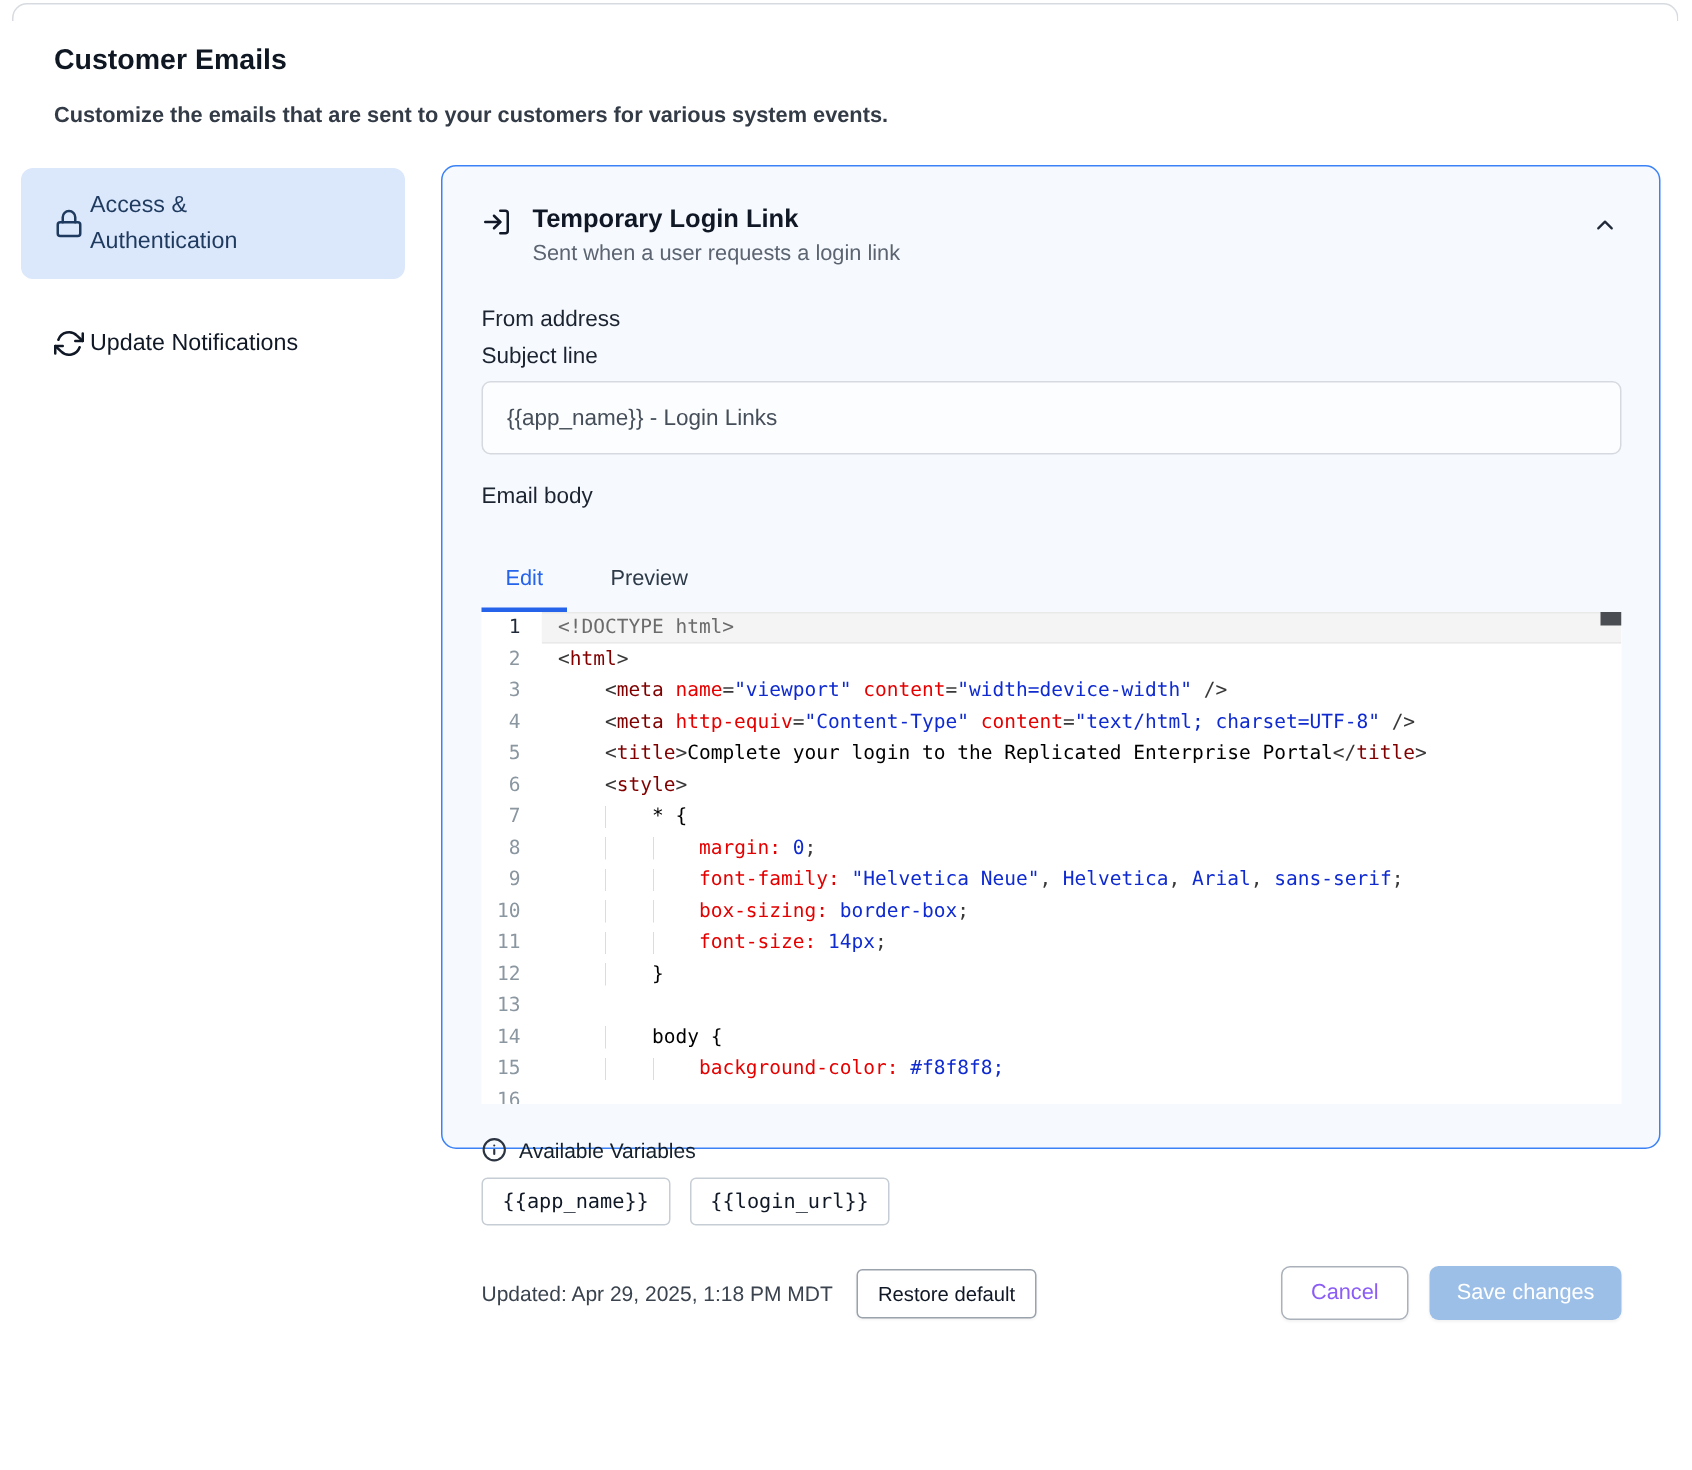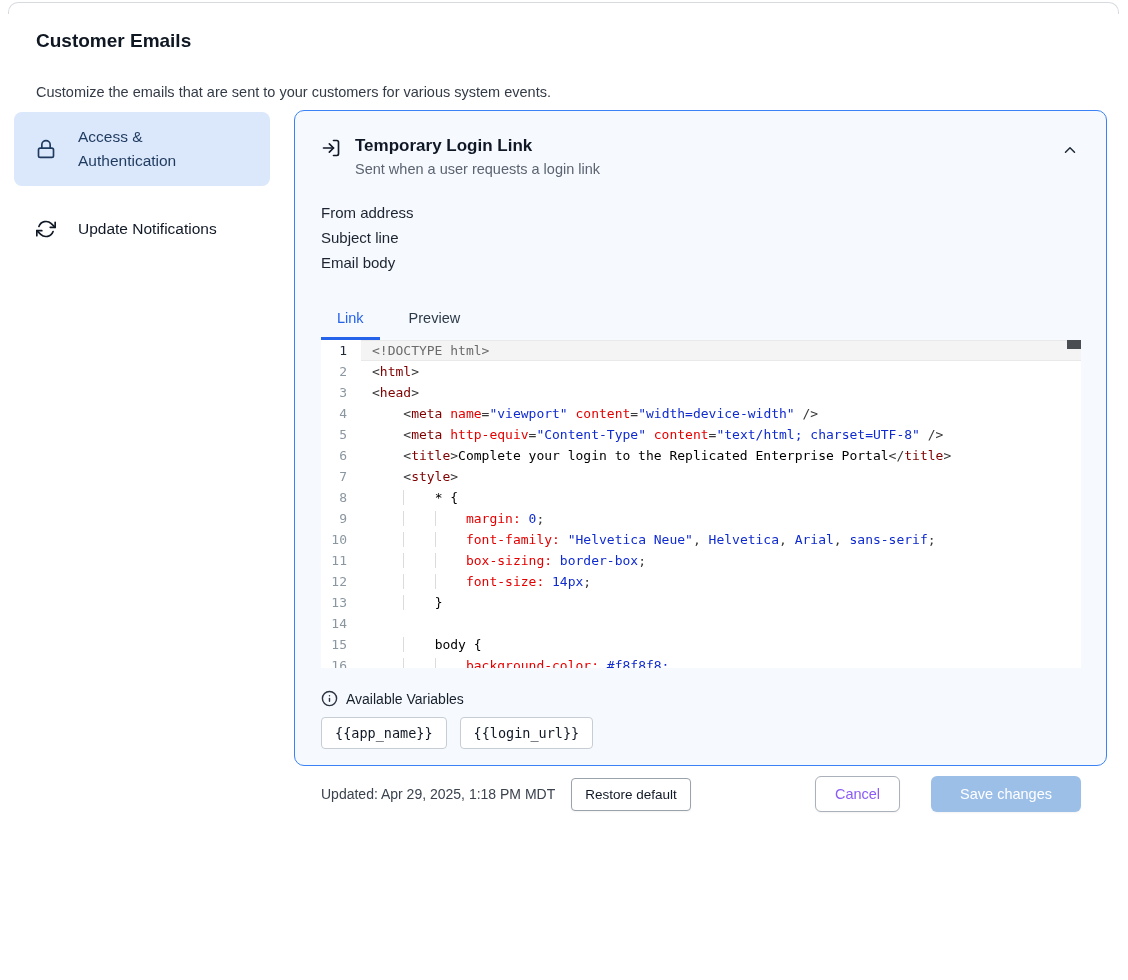--- a/index.html
+++ b/index.html
@@ -2,25 +2,25 @@
 <html><head>
 <meta charset="utf-8">
 <style>
   * { margin:0; padding:0; box-sizing:border-box; }
   html,body { width:1128px; height:980px; background:#ffffff; font-family:"Liberation Sans", sans-serif; position:relative; overflow:hidden; }
 
   .top-edge { position:absolute; top:2px; left:8px; width:1111px; height:12px;
     border:1px solid #d7dbe0; border-bottom:none; border-radius:10px 10px 0 0; }
 
   .page-title { position:absolute; left:36px; top:30px; font-size:19px; font-weight:700; color:#0f1722; }
-  .page-subtitle { position:absolute; left:36px; top:84px; font-size:14.5px; color:#333b46; }
+  .page-subtitle { position:absolute; left:36px; top:69px; font-size:14.5px; color:#333b46;font-weight:bold; }
 
   
   .sidebar { position:absolute; left:14px; top:112px; width:256px; }
-  .side-item { display:flex; align-items:center; gap:22px; padding-left:22px; border-radius:8px; cursor:pointer; }
+  .side-item { display:flex; align-items:center; gap:4px; padding-left:22px; border-radius:8px; cursor:pointer; }
   .side-item.active { background:#dbe7fa; height:74px; color:#1e3a5f; }
   .side-item.plain { height:60px; margin-top:13px; color:#101826; }
   .side-item .lbl { font-size:15.5px; line-height:1.55; }
   .side-item.active .lbl { width:150px; }
   .side-item.plain .lbl { white-space:nowrap; }
   .side-icon { flex:none; display:flex; }
 
   
   .panel { position:absolute; left:294px; top:110px; width:813px; height:656px;
     background:#f6f9fe; border:1.5px solid #3b82f6; border-radius:10px;
@@ -70,21 +70,21 @@
   .chips { display:flex; gap:13px; margin-bottom:27px; }
   .chip { font-family:"DejaVu Sans Mono",monospace; font-size:13.5px; background:#fff;
     border:1px solid #c6cdd4; border-radius:4px; padding:7px 13px; color:#101826; cursor:pointer; }
 
   
   .pfooter { display:flex; align-items:center; }
   .updated { font-size:14px; color:#3a434e; }
   .btn { font-family:"Liberation Sans",sans-serif; cursor:pointer; box-shadow:0 1px 2px rgba(0,0,0,0.05); }
   .btn-restore { margin-left:16px; font-size:13.5px; padding:8px 13px; border:1px solid #9aa2ab; border-radius:4px; background:#fff; color:#101826; }
   .btn-cancel { margin-left:auto; font-size:14.5px; padding:9px 19px; border:1px solid #aab1ba; border-radius:6px; background:#fff; color:#8b5cf6; }
-  .btn-save { margin-left:31px; font-size:14.5px; padding:10px 29px; border:none; border-radius:6px; background:#9cbfe8; color:#fff; }
+  .btn-save { margin-left:14px; font-size:14.5px; padding:10px 18px; border:none; border-radius:6px; background:#9cbfe8; color:#fff; }
 
   svg { display:block; }
 </style>
 </head>
 <body>
 
 <div class="top-edge"></div>
 
 <div class="page-title">Customer Emails</div>
 <div class="page-subtitle">Customize the emails that are sent to your customers for various system events.</div>
@@ -130,25 +130,26 @@
         <svg width="18" height="18" viewBox="0 0 24 24" fill="none" stroke="#1f2937" stroke-width="2" stroke-linecap="round" stroke-linejoin="round">
             <polyline points="18 15 12 9 6 15"></polyline>
           </svg>
       </span>
     </button>
   </div>
 
   <div class="field-label">From address</div>
 
   <div class="field-label">Subject line</div>
+  <input class="input mb2" type="text" value="{{app_name}} - Login Links" style="">
 
   <div class="field-label body">Email body</div>
 
   <div class="tabs">
-    <button class="tab active">Link</button>
+    <button class="tab active">Edit</button>
     <button class="tab">Preview</button>
   </div>
 
   <div class="editor">
     <div class="gutter">
         <div class="ln act">1</div>
         <div class="ln">2</div>
         <div class="ln">3</div>
         <div class="ln">4</div>
         <div class="ln">5</div>
@@ -160,21 +161,20 @@
         <div class="ln">11</div>
         <div class="ln">12</div>
         <div class="ln">13</div>
         <div class="ln">14</div>
         <div class="ln">15</div>
         <div class="ln">16</div>
       </div>
     <div class="codecol">
         <div class="cl cur"><span class="t-meta">&lt;!DOCTYPE html&gt;</span></div>
         <div class="cl"><span class="t-delim">&lt;</span><span class="t-tag">html</span><span class="t-delim">&gt;</span></div>
-        <div class="cl"><span class="t-delim">&lt;</span><span class="t-tag">head</span><span class="t-delim">&gt;</span></div>
         <div class="cl"><span class="t-sp">    </span><span class="t-delim">&lt;</span><span class="t-tag">meta</span><span class="t-txt"> </span><span class="t-attr">name</span><span class="t-delim">=</span><span class="t-str">"viewport"</span><span class="t-txt"> </span><span class="t-attr">content</span><span class="t-delim">=</span><span class="t-str">"width=device-width"</span><span class="t-txt"> </span><span class="t-delim">/&gt;</span></div>
         <div class="cl"><span class="t-sp">    </span><span class="t-delim">&lt;</span><span class="t-tag">meta</span><span class="t-txt"> </span><span class="t-attr">http-equiv</span><span class="t-delim">=</span><span class="t-str">"Content-Type"</span><span class="t-txt"> </span><span class="t-attr">content</span><span class="t-delim">=</span><span class="t-str">"text/html; charset=UTF-8"</span><span class="t-txt"> </span><span class="t-delim">/&gt;</span></div>
         <div class="cl"><span class="t-sp">    </span><span class="t-delim">&lt;</span><span class="t-tag">title</span><span class="t-delim">&gt;</span><span class="t-txt">Complete your login to the Replicated Enterprise Portal</span><span class="t-delim">&lt;/</span><span class="t-tag">title</span><span class="t-delim">&gt;</span></div>
         <div class="cl"><span class="t-sp">    </span><span class="t-delim">&lt;</span><span class="t-tag">style</span><span class="t-delim">&gt;</span></div>
         <div class="cl"><span class="t-sp">    </span><span class="t-ind">    </span><span class="t-txt">* {</span></div>
         <div class="cl"><span class="t-sp">    </span><span class="t-ind">    </span><span class="t-ind">    </span><span class="t-prop">margin:</span><span class="t-txt"> </span><span class="t-val">0</span><span class="t-delim">;</span></div>
         <div class="cl"><span class="t-sp">    </span><span class="t-ind">    </span><span class="t-ind">    </span><span class="t-prop">font-family:</span><span class="t-txt"> </span><span class="t-str">"Helvetica Neue"</span><span class="t-delim">,</span><span class="t-txt"> </span><span class="t-val">Helvetica</span><span class="t-delim">,</span><span class="t-txt"> </span><span class="t-val">Arial</span><span class="t-delim">,</span><span class="t-txt"> </span><span class="t-val">sans-serif</span><span class="t-delim">;</span></div>
         <div class="cl"><span class="t-sp">    </span><span class="t-ind">    </span><span class="t-ind">    </span><span class="t-prop">box-sizing:</span><span class="t-txt"> </span><span class="t-val">border-box</span><span class="t-delim">;</span></div>
         <div class="cl"><span class="t-sp">    </span><span class="t-ind">    </span><span class="t-ind">    </span><span class="t-prop">font-size:</span><span class="t-txt"> </span><span class="t-val">14px</span><span class="t-delim">;</span></div>
         <div class="cl"><span class="t-sp">    </span><span class="t-ind">    </span><span class="t-txt">}</span></div>

